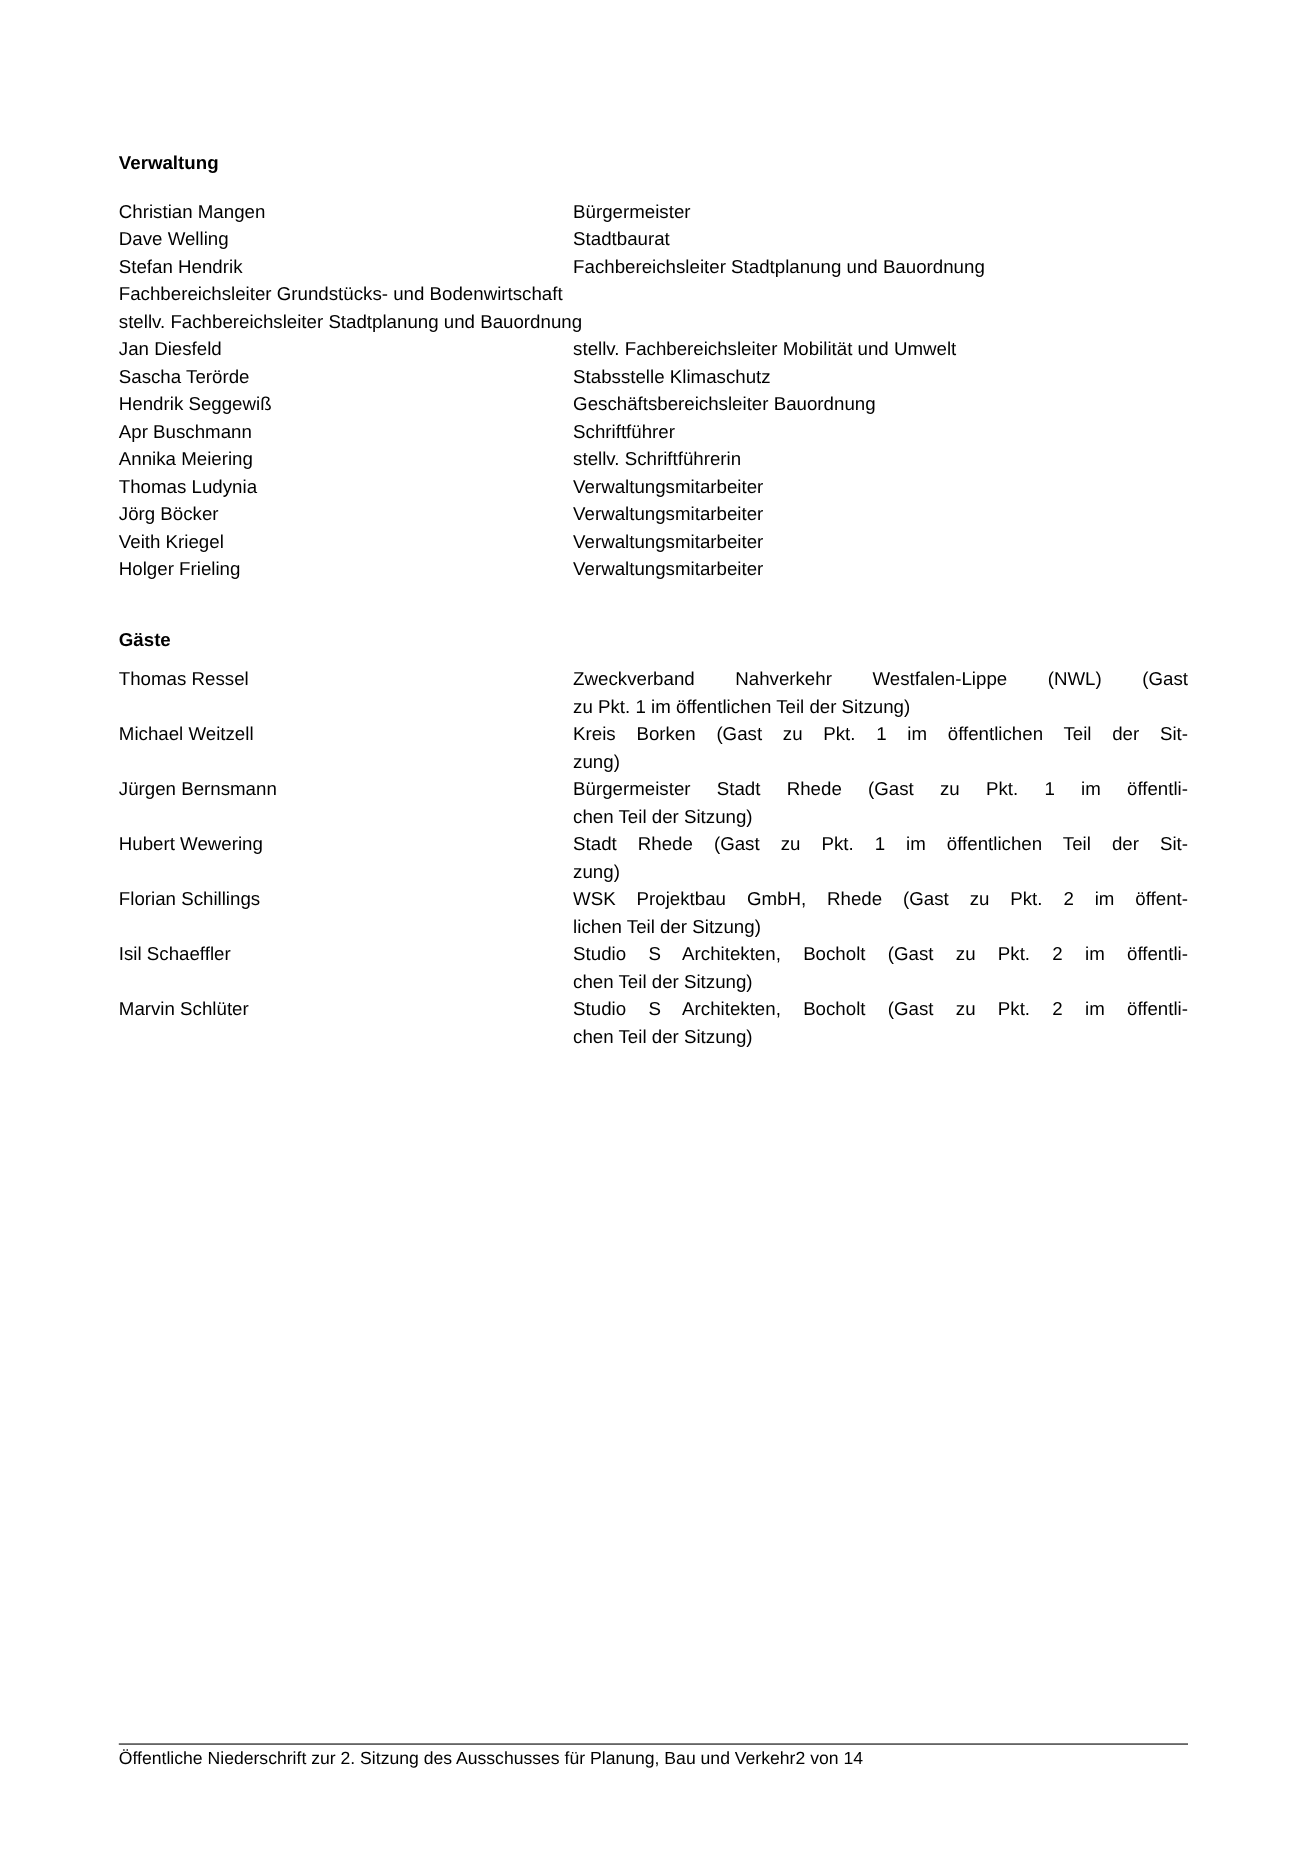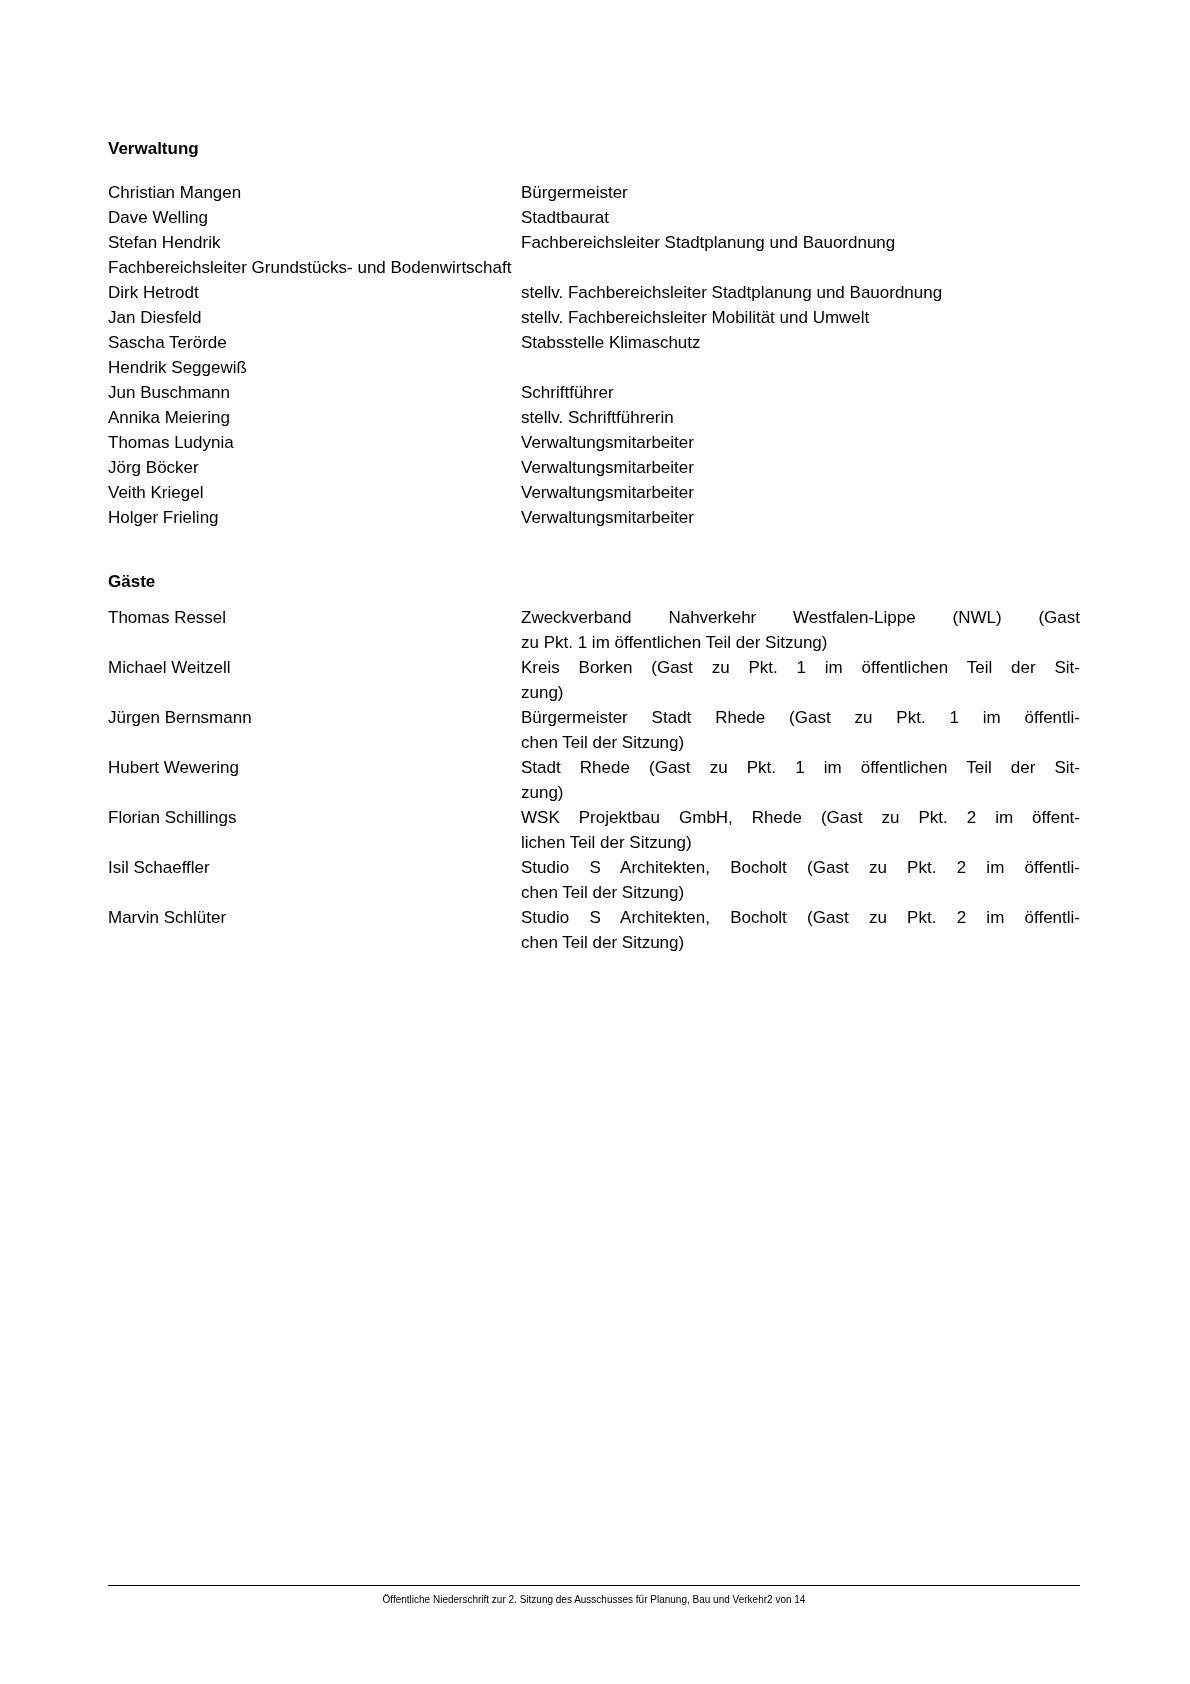--- a/index.html
+++ b/index.html
@@ -60,23 +60,23 @@
     left: 108px;
     top: 1585px;
     width: 972px;
   }
   .footer-rule {
     height: 0;
     border-top: 1.5px solid #000000;
   }
   .footer-text {
     display: flex;
-    justify-content: center;
+    justify-content: flex-start;
     padding-top: 5px;
-    font-size: 10px;
+    font-size: 16px;
     line-height: 18px;
   }
 </style>
 </head>
 <body>
 
 <div class="content">
 
   <h2 class="section-heading">Verwaltung</h2>
 
@@ -90,36 +90,36 @@
       <div class="col-role">Stadtbaurat</div>
     </div>
     <div class="row">
       <div class="col-name">Stefan Hendrik</div>
       <div class="col-role">Fachbereichsleiter Stadtplanung und Bauordnung</div>
     </div>
     <div class="row">
       <div class="col-role">Fachbereichsleiter Grundstücks- und Bodenwirtschaft</div>
     </div>
     <div class="row">
-      <div class="col-name">Dirk Hetrodt</div>
       <div class="col-role">stellv. Fachbereichsleiter Stadtplanung und Bauordnung</div>
     </div>
     <div class="row">
       <div class="col-name">Jan Diesfeld</div>
       <div class="col-role">stellv. Fachbereichsleiter Mobilität und Umwelt</div>
     </div>
     <div class="row">
       <div class="col-name">Sascha Terörde</div>
       <div class="col-role">Stabsstelle Klimaschutz</div>
     </div>
     <div class="row">
       <div class="col-name">Hendrik Seggewiß</div>
-    </div>
-    <div class="row">
-      <div class="col-name">Jun Buschmann</div>
+      <div class="col-role">Geschäftsbereichsleiter Bauordnung</div>
+    </div>
+    <div class="row">
+      <div class="col-name">Apr Buschmann</div>
       <div class="col-role">Schriftführer</div>
     </div>
     <div class="row">
       <div class="col-name">Annika Meiering</div>
       <div class="col-role">stellv. Schriftführerin</div>
     </div>
     <div class="row">
       <div class="col-name">Thomas Ludynia</div>
       <div class="col-role">Verwaltungsmitarbeiter</div>
     </div>

